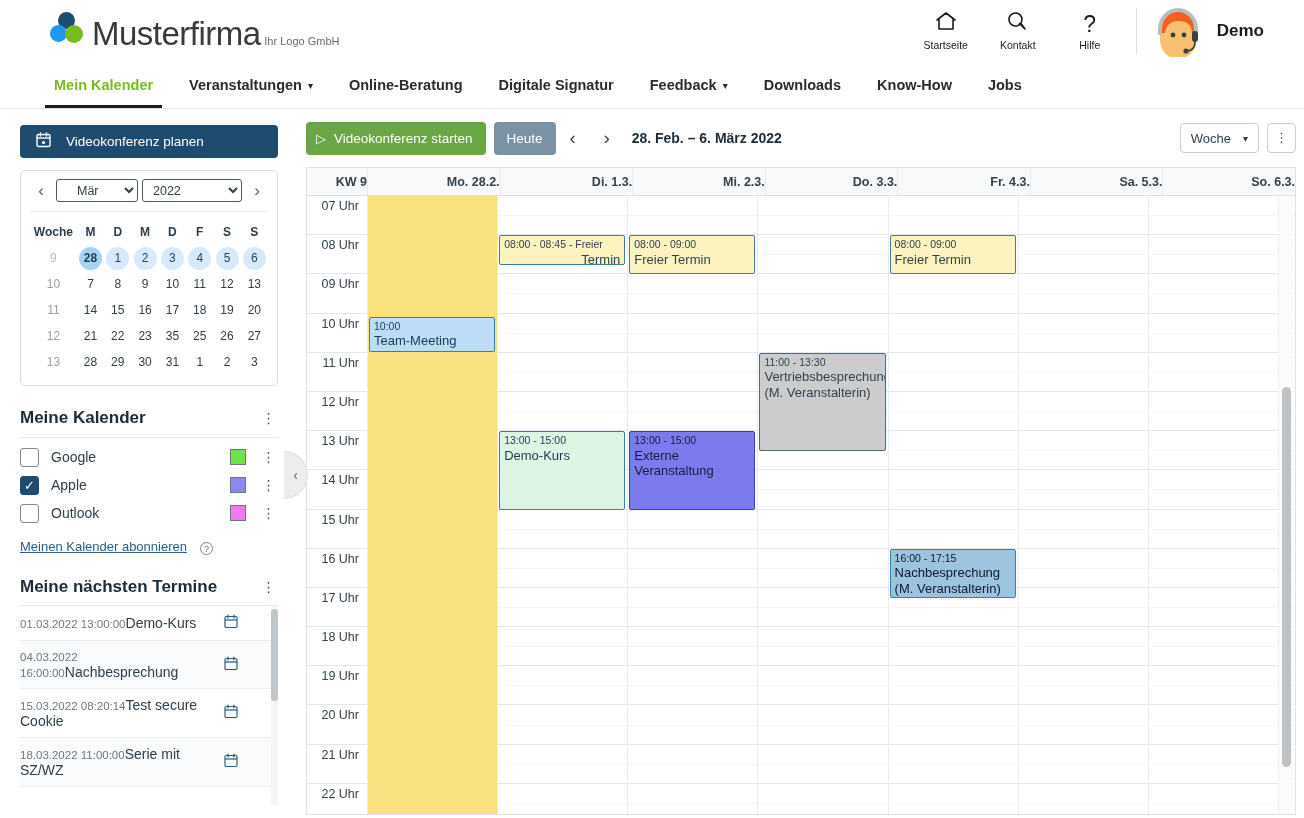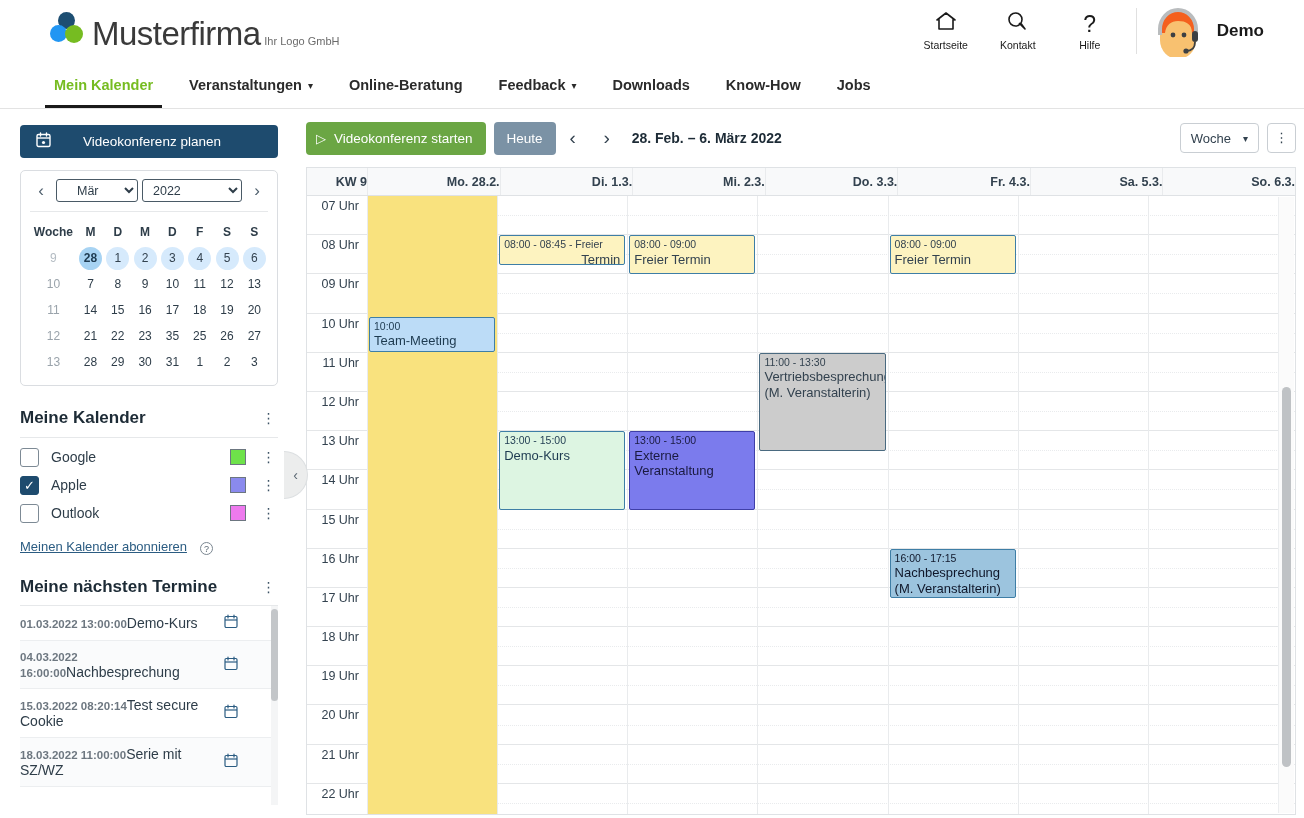--- a/index.html
+++ b/index.html
@@ -36,21 +36,21 @@
   .nav-item.active { color:#76bc21; }
   .nav-item.active:after { content:""; position:absolute; left:9px; right:9px; bottom:0; height:3px; background:#1a1a1a;}
   .caret { font-size:10px; margin-left:6px; font-weight:normal;}
   
   .main { display:flex; height:709px; }
   .sidebar { width:296px; padding:16px 18px 0 20px; position:relative; }
   
   .vc-plan { height:33px; background:#1e4b6e; color:#fff; border-radius:4px; display:flex;
              align-items:center; font-size:13.5px; cursor:pointer; }
   .vc-plan .ic { width:46px; text-align:center; font-size:15px;}
-  .vc-plan .tx { flex:1; text-align:center; padding-right:40px;}
+  .vc-plan .tx { flex:1; text-align:left; padding-right:40px;}
   
   .minical { border:1px solid #dadde1; border-radius:5px; margin-top:12px; padding:8px 9px 10px; }
   .mc-head { display:flex; align-items:center; gap:4px; }
   .mc-arrow { width:22px; text-align:center; color:#50606e; font-size:17px; cursor:pointer;}
   .mc-sel { flex:1; height:23px; border:1px solid #4a5a66; border-radius:3px; background:#fff;
             font-family:inherit; font-size:12.5px; color:#2e3d49; padding-left:6px; }
   .mc-sel.mon { max-width:82px;padding-left:16px; }
   .mc-grid { margin-top:9px; border-top:1px solid #e6e8ea; padding-top:7px; }
   .mc-row { display:flex; align-items:center; height:26px; }
   .mc-c { width:28px; text-align:center; font-size:12px; }
@@ -72,21 +72,21 @@
   .cal-name { flex:1; font-size:14px; color:#2e3d49;}
   .swatch { width:16px; height:16px; border:1px solid #6c7680; margin-right:14px;}
   .sublink { display:block; margin-top:12px; font-size:13px; color:#2b5c82; text-decoration:underline; cursor:pointer;}
   .qmark { display:inline-block; width:13px; height:13px; border:1px solid #7b8791; border-radius:50%;
            font-size:9px; line-height:12px; text-align:center; color:#5a6772; text-decoration:none; margin-left:4px;}
   
   .appts { margin-top:8px; border-top:1px solid #e6e8ea; position:relative; height:200px; overflow:hidden;}
   .appt { border-bottom:1px solid #eceef0; padding:8px 34px 8px 0; display:flex; align-items:center; cursor:pointer;}
   .appt:nth-child(even){ background:#fafbfc; }
   .appt-tx { flex:1; }
-  .appt-date { font-size:11.5px; color:#6d7780;font-weight:bold; }
+  .appt-date { font-size:11.5px; color:#6d7780; }
   .appt-title { font-size:14px; color:#2e3d49; margin-top:2px;}
   .appt-ic { color:#2b5c82; font-size:15px; width:26px; text-align:center;}
   .side-sb { position:absolute; right:0; top:0; width:7px; bottom:0; background:#f4f5f6;}
   .side-sb i { position:absolute; left:0; width:7px; top:3px; height:92px; background:#c3c6c9; border-radius:4px; display:block;}
   
   .collapse { position:absolute; right:-12px; top:342px; width:24px; height:48px; background:#eceded;
               border:1px solid #dcdfe1; border-left:none; border-radius:0 26px 26px 0; color:#5a6772;
               font-size:14px; line-height:46px; text-align:center; cursor:pointer; z-index:5;}
   
   .calpane { flex:1; padding:12px 8px 0 10px; position:relative;}
@@ -193,20 +193,23 @@
       <span>Mein Kalender</span>
     </div>
   <div class="nav-item">
       <span>Veranstaltungen</span>
       <span class="caret">▾</span>
     </div>
   <div class="nav-item">
       <span>Online-Beratung</span>
     </div>
   <div class="nav-item">
+      <span>Digitale Signatur</span>
+    </div>
+  <div class="nav-item">
       <span>Feedback</span>
       <span class="caret">▾</span>
     </div>
   <div class="nav-item">
       <span>Downloads</span>
     </div>
   <div class="nav-item">
       <span>Know-How</span>
     </div>
   <div class="nav-item">

